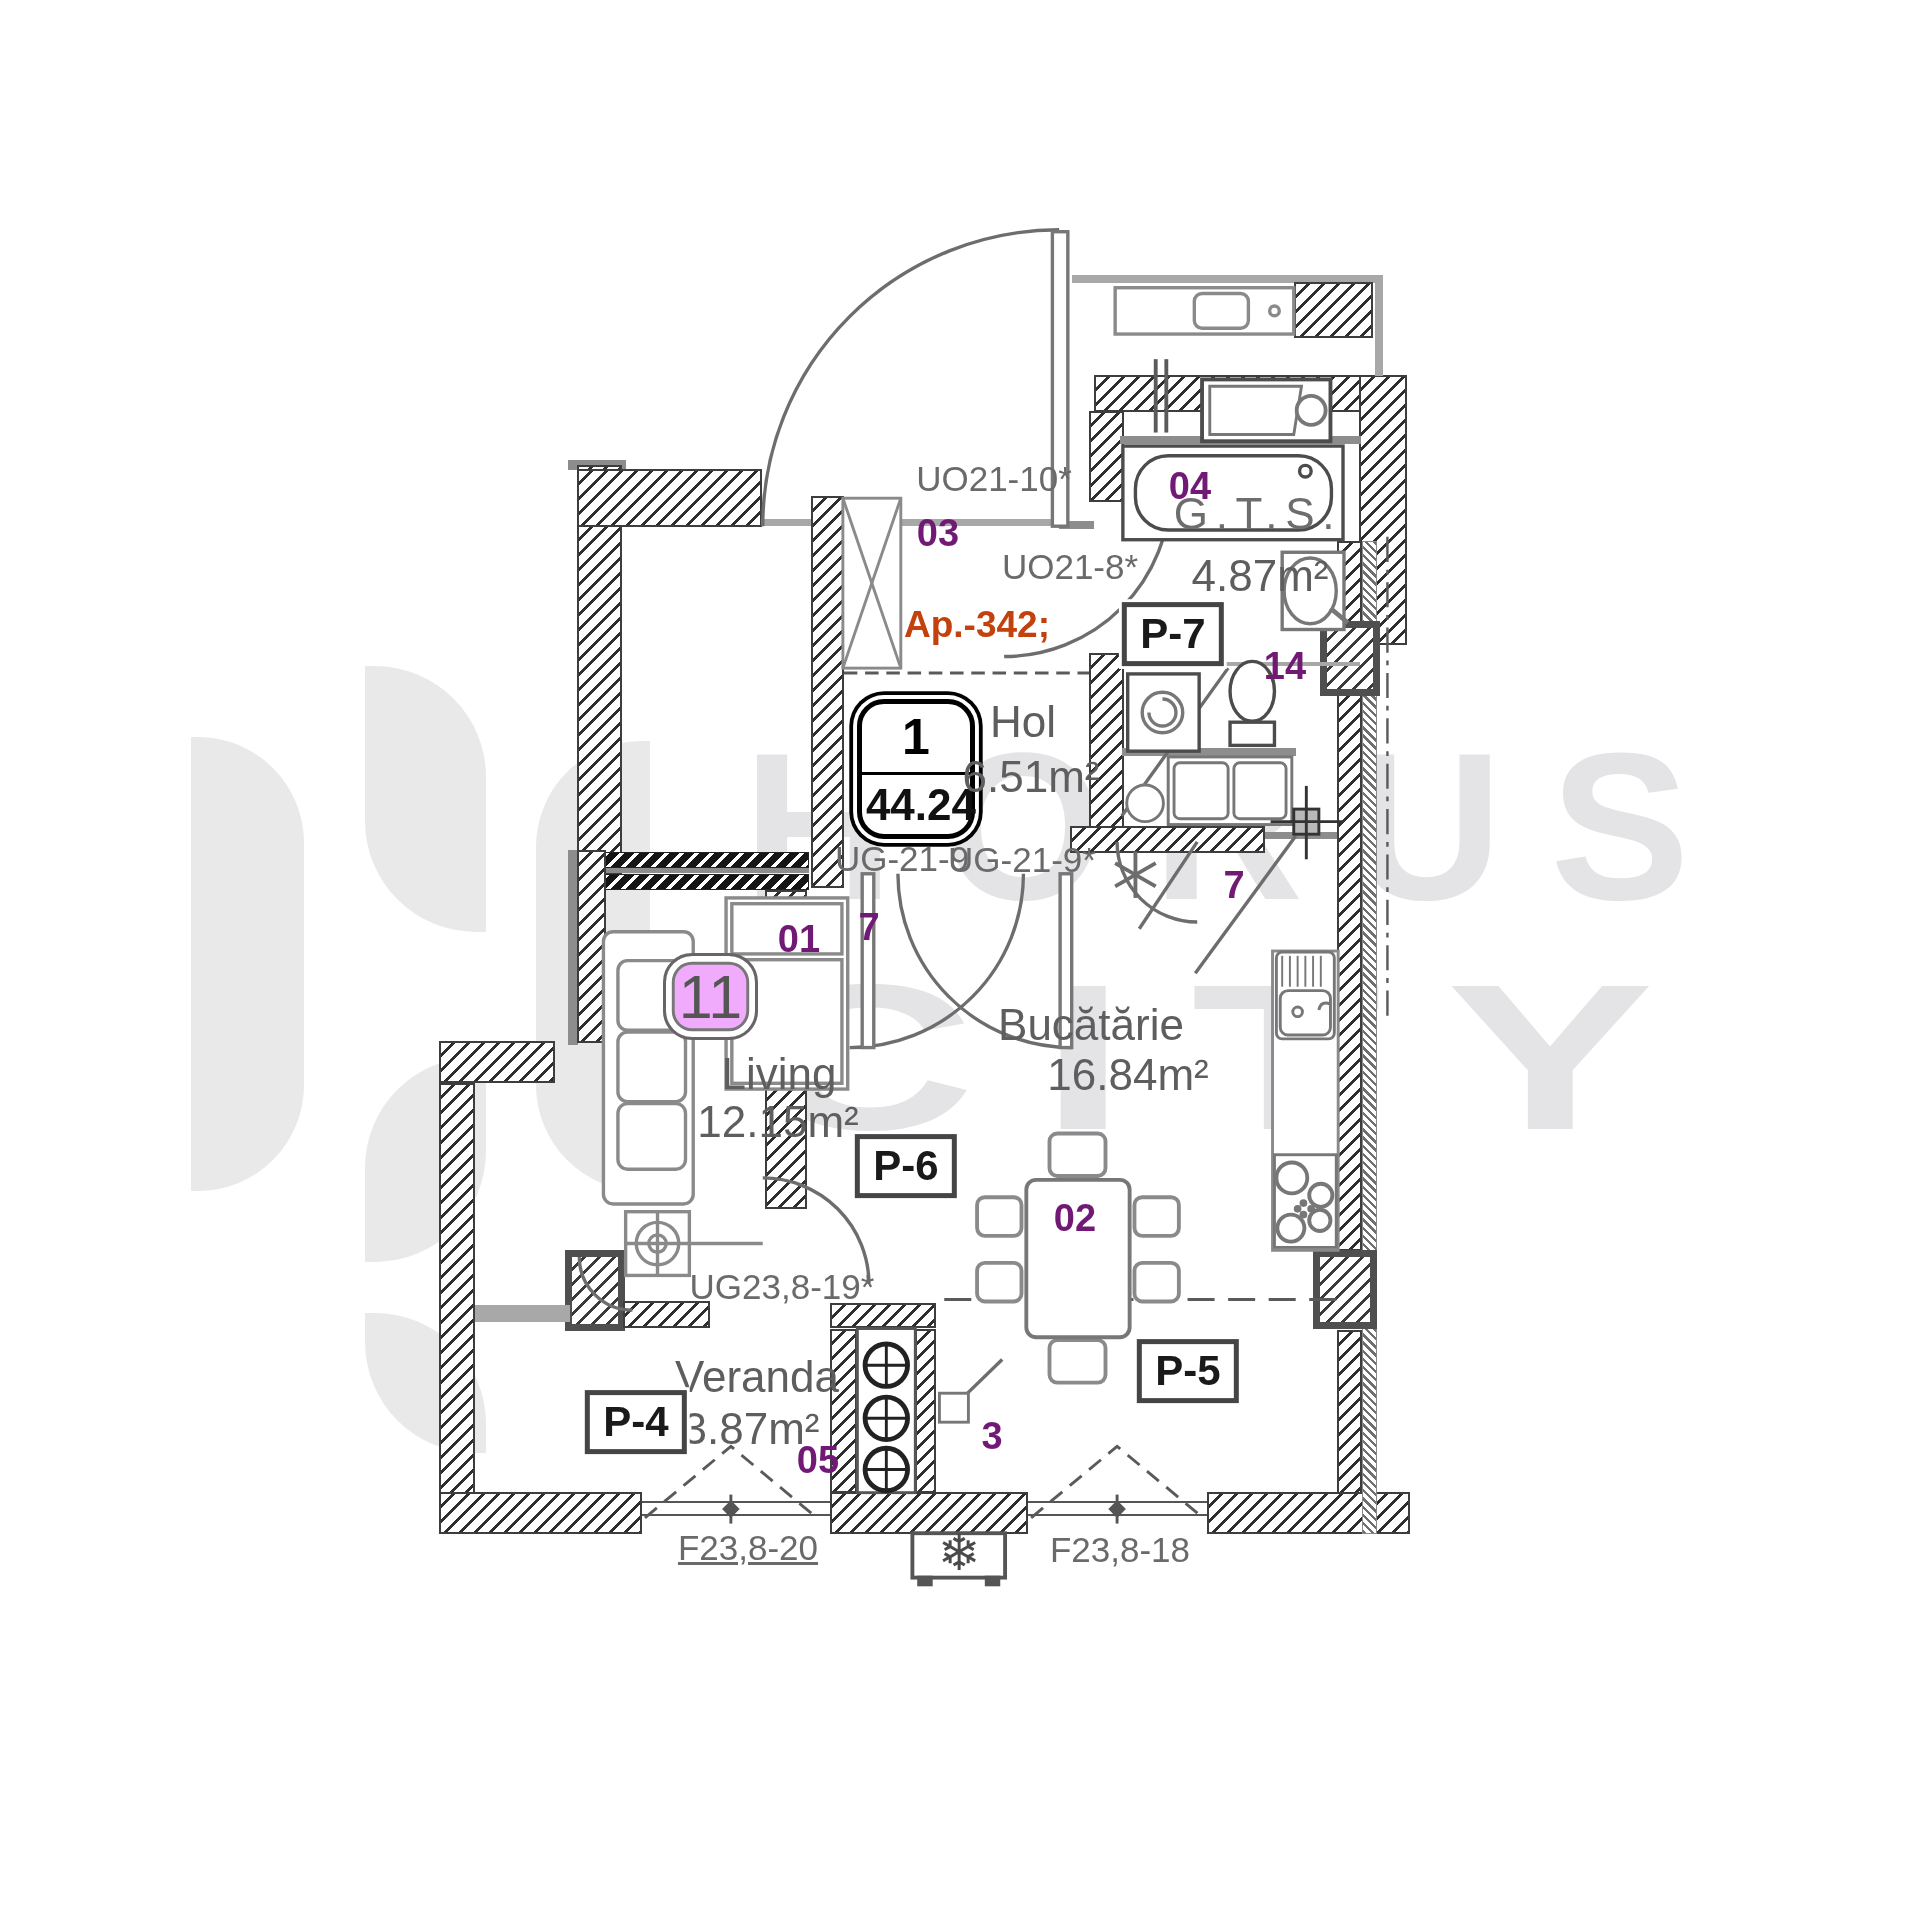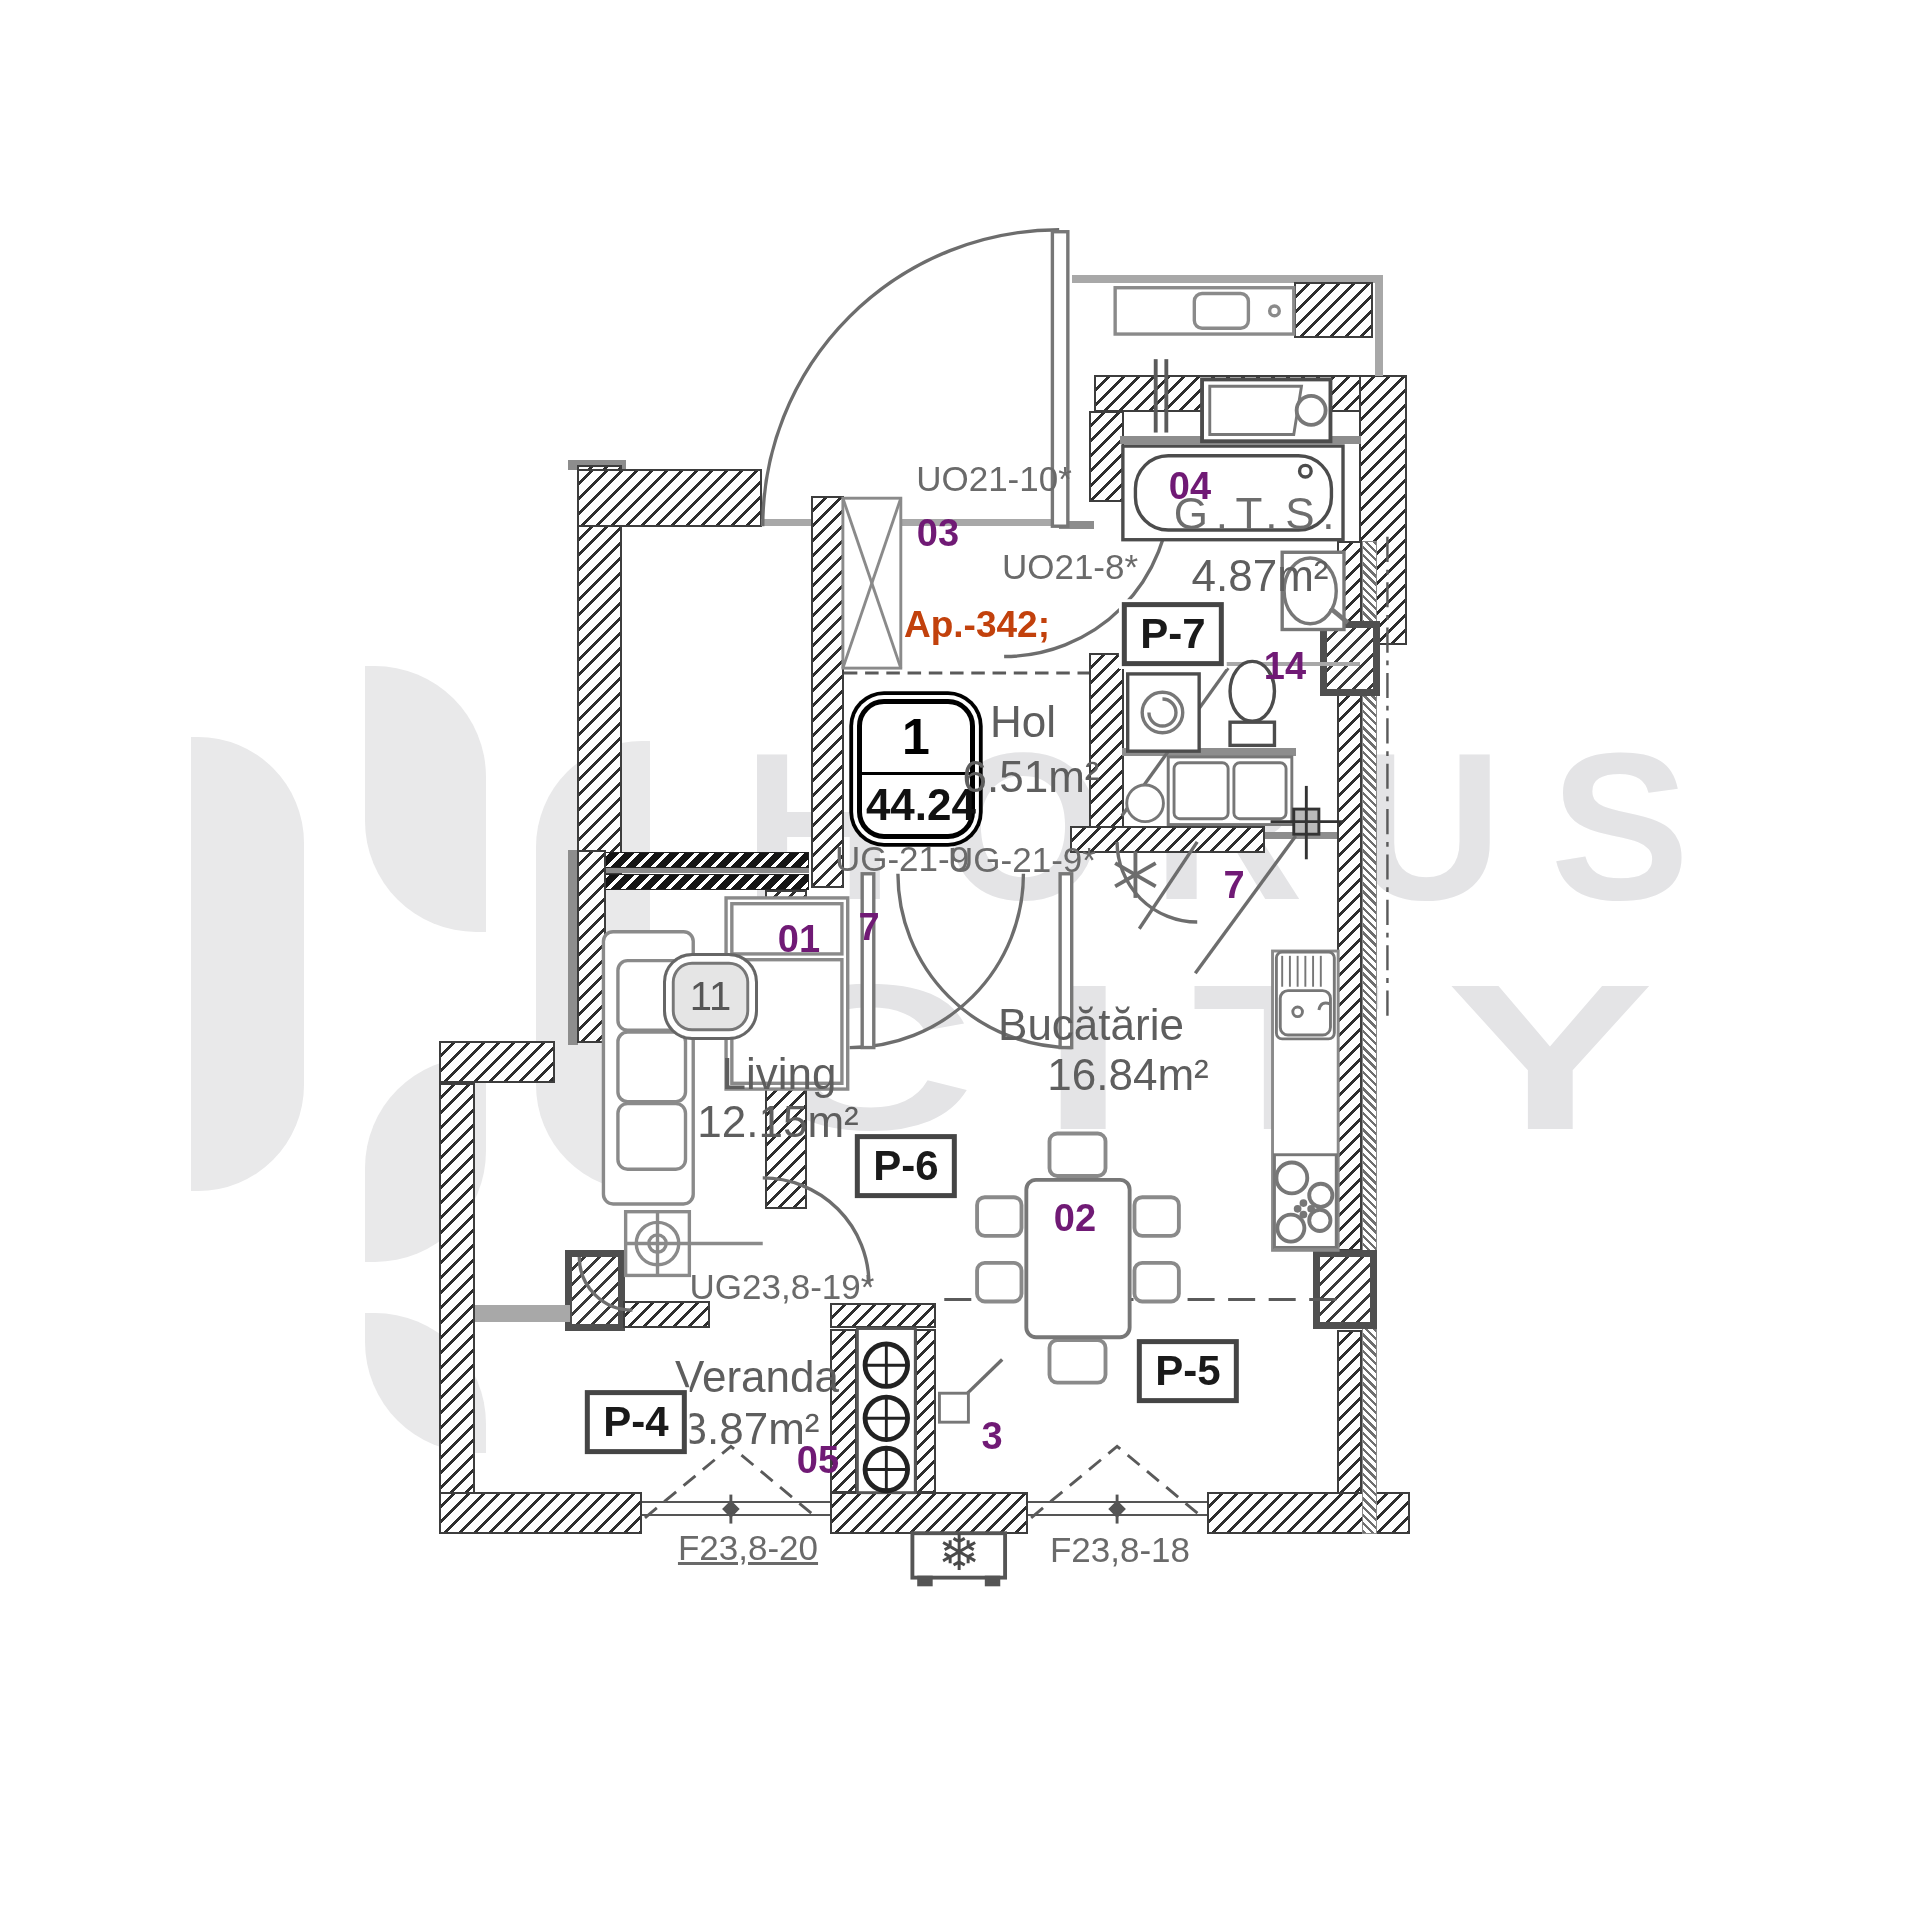--- a/index.html
+++ b/index.html
@@ -27,23 +27,23 @@
   .lb{position:absolute;transform:translate(-50%,-50%);white-space:nowrap;color:#5e5e5e;}
   .door{font-size:35px;color:#6a6a6a;}
   .room{font-size:44px;color:#5e5e5e;}
   .num{font-size:38px;font-weight:bold;color:#701a75;}
   .pb{position:absolute;transform:translate(-50%,-50%);border:5.8px solid #454545;background:#fff;
       padding:2.9px 13.5px;font-weight:bold;font-size:42px;color:#1a1a1a;box-shadow:0 0 0 2.9px #ffffff;}
   .badge{position:absolute;border:5.8px solid #000;border-radius:27px;background:#fff;
       box-shadow:0 0 0 3.9px #fff,0 0 0 7.7px #000;text-align:center;}
   .badge .bn{font-size:50px;font-weight:bold;color:#000;border-bottom:3.9px solid #000;padding:3.9px 9.7px 5.8px;}
   .badge .ba{font-size:44px;font-weight:bold;color:#111;padding:5.8px 3.9px 3.9px;}
-  .badge11{position:absolute;border:3.9px solid #666;border-radius:29px;background:#e5e5e5;
+  .badge11{position:absolute;border:3.9px solid #666;border-radius:29px;background:#f0abfc;
       box-shadow:inset 0 0 0 5.8px #fff,inset 0 0 0 8.7px #777;display:flex;align-items:center;justify-content:center;
-      font-size:40px;color:#555;text-align:center;}
+      font-size:61px;color:#555;text-align:center;}
   svg{position:absolute;left:0;top:0;}
 </style>
 </head>
 <body>
 
 <div id="canvas">
 
   <div class="petal" style="left:191px;top:737px;width:113px;height:454px;border-radius:0 106px 106px 0;"></div>
   <div class="petal" style="left:365px;top:666px;width:121px;height:266px;border-radius:0 111px 0 111px;"></div>
   <div class="petal" style="left:365px;top:1057px;width:121px;height:205px;border-radius:111px 0 111px 0;"></div>

